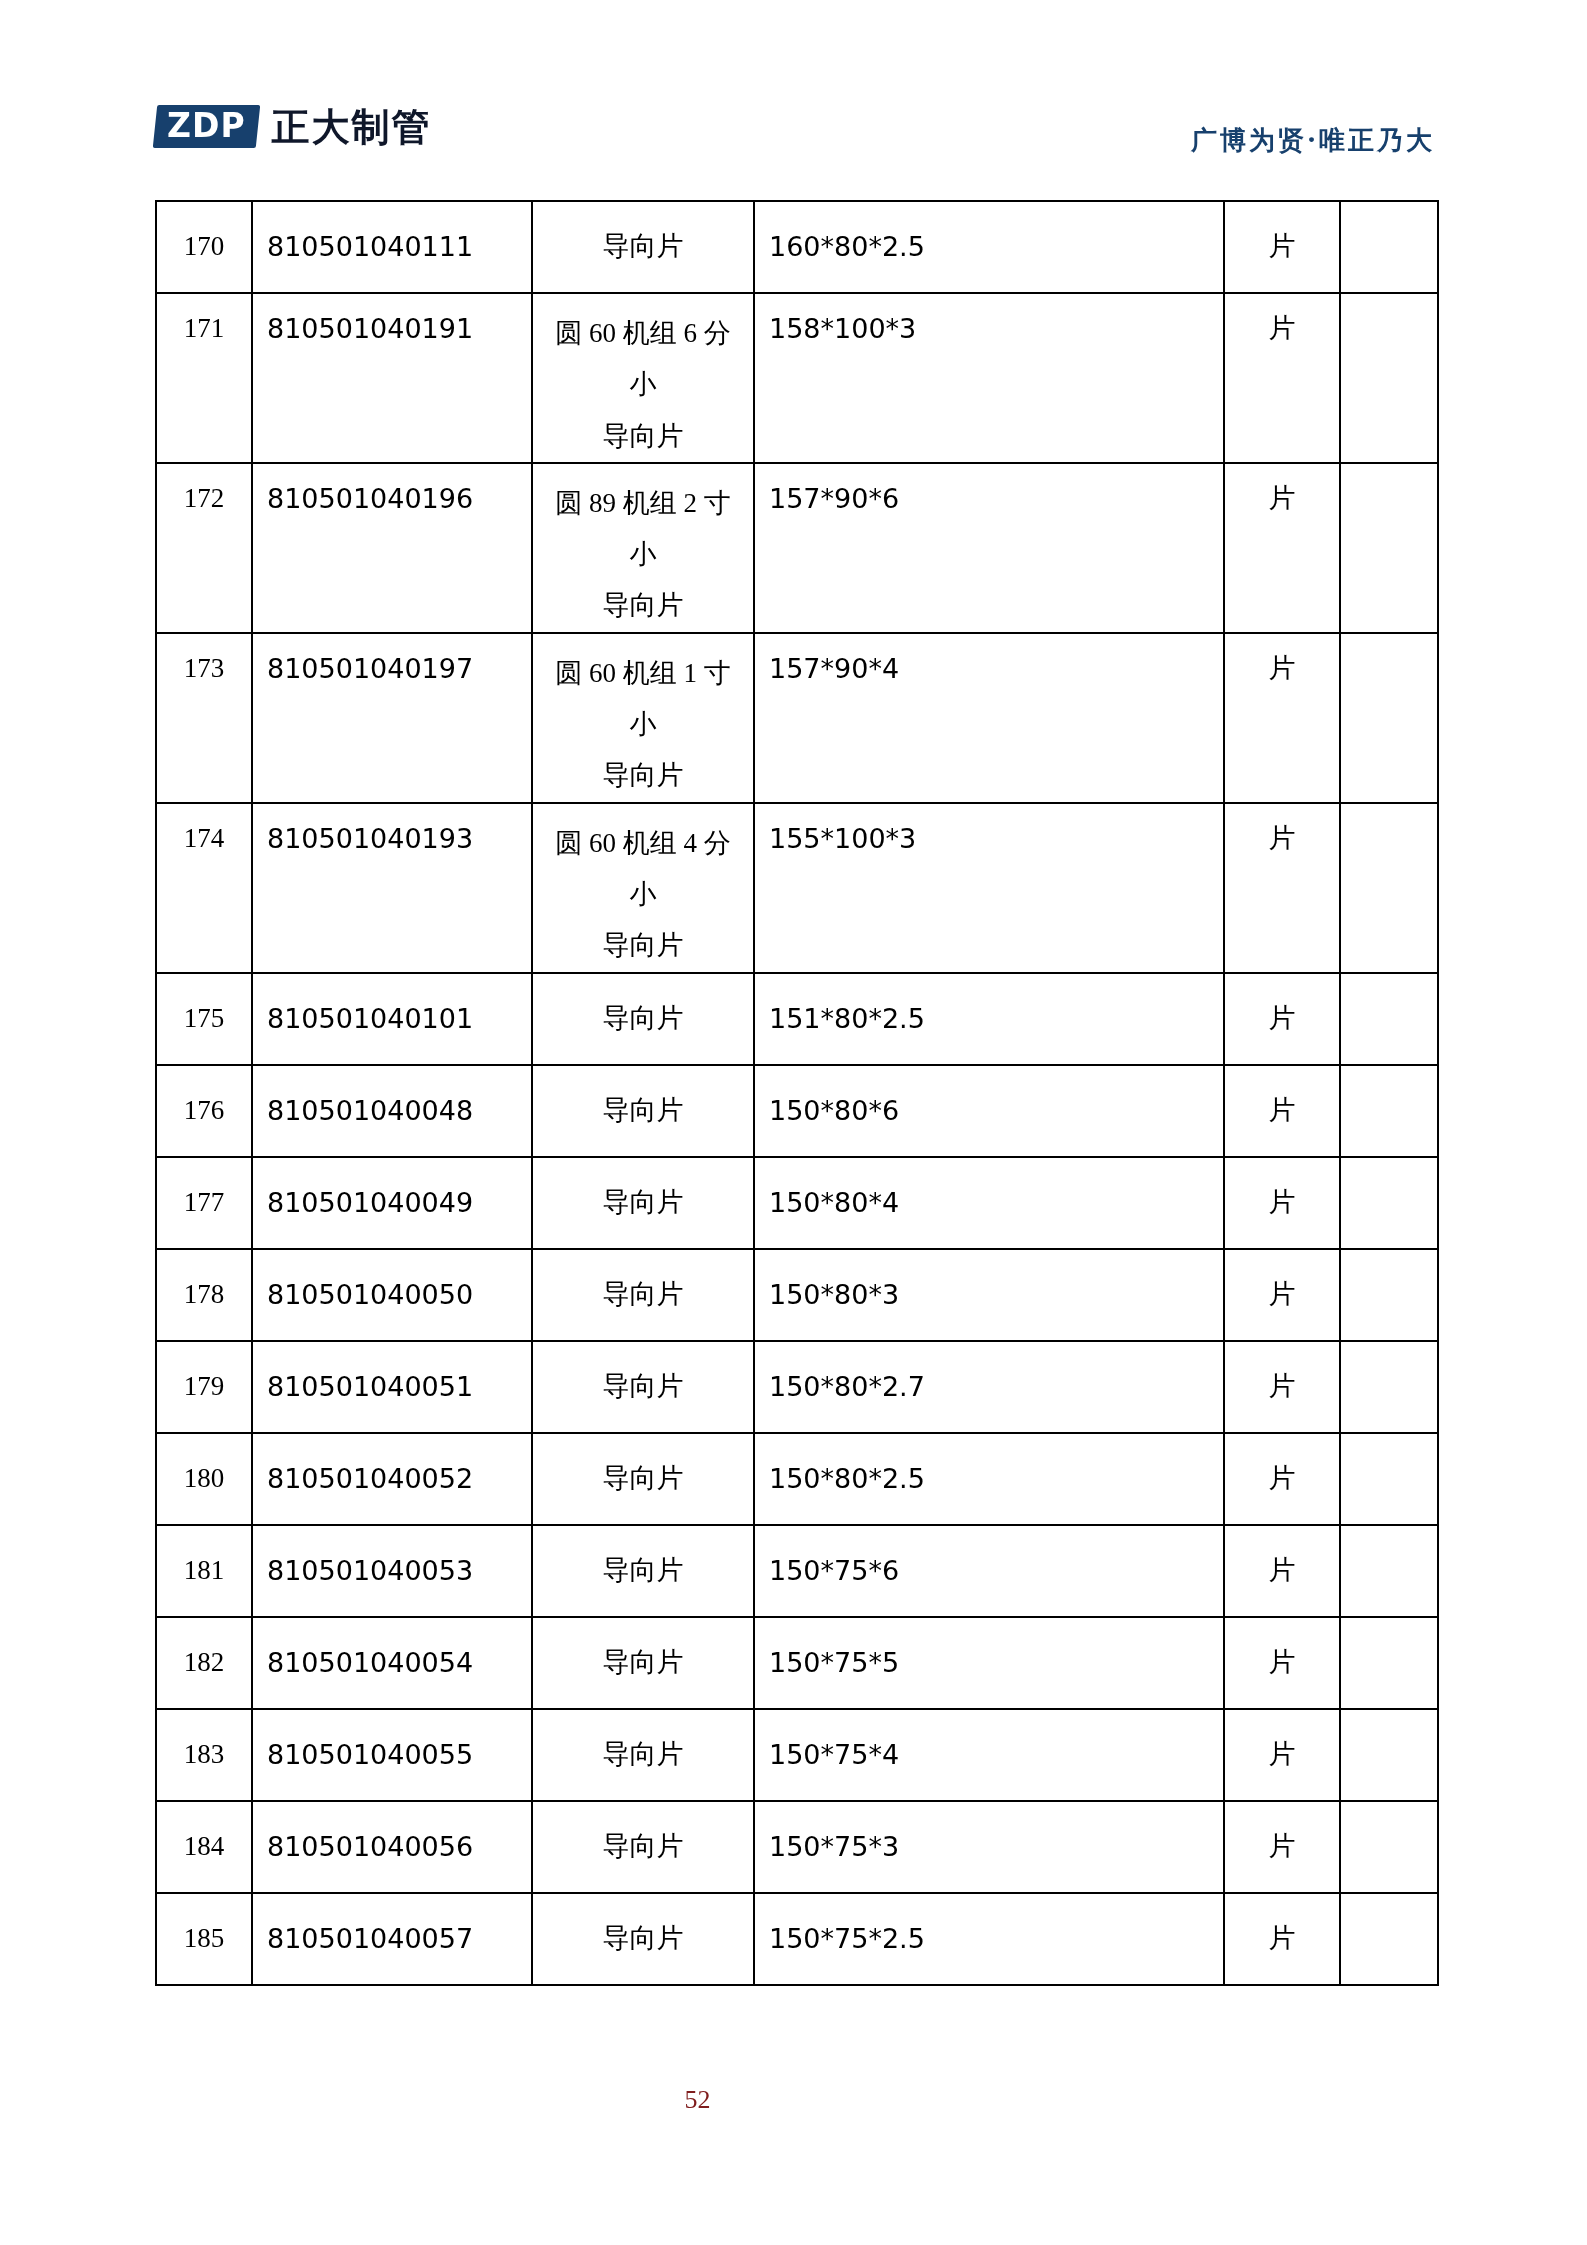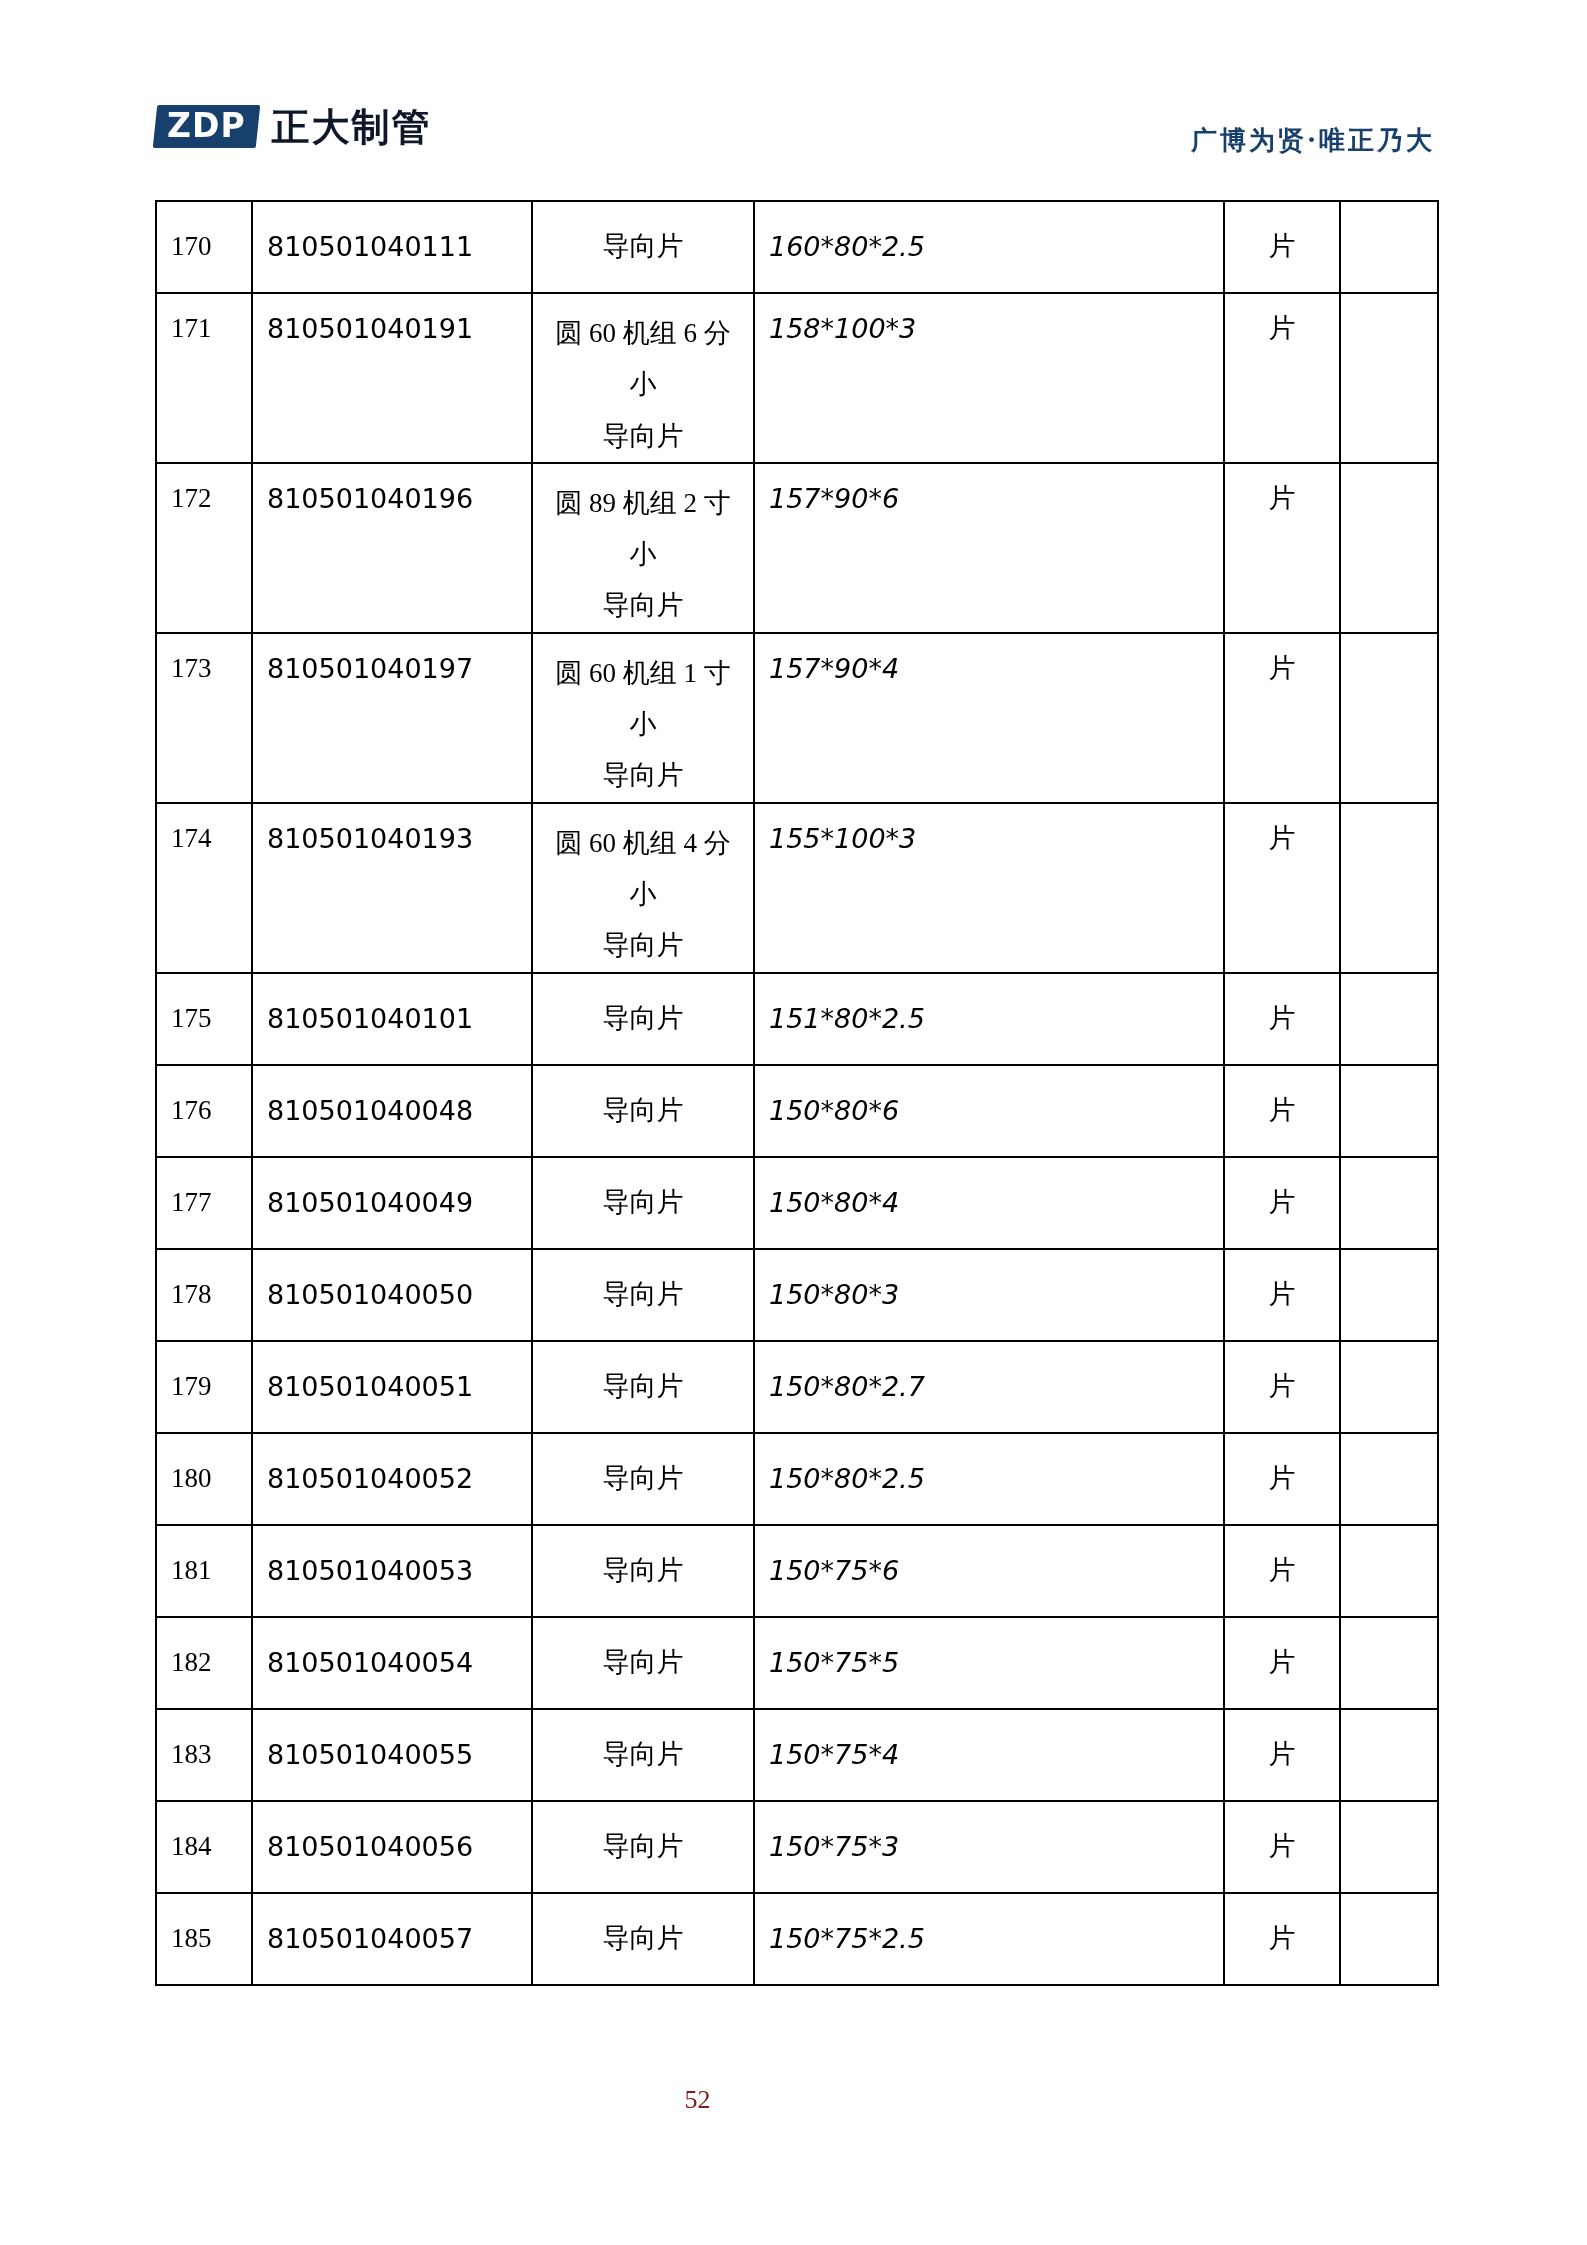--- a/index.html
+++ b/index.html
@@ -90,21 +90,21 @@
     border: 2px solid #000000;
     padding: 0 14px;
     vertical-align: middle;
     font-size: 27px;
     line-height: 1.55;
     height: 92px;
     box-sizing: border-box;
   }
   td.c-idx {
     width: 96px;
-    text-align: left;
+    text-align: center;
     font-family: "Liberation Serif", serif;
     font-size: 28px;
   }
   td.c-code {
     width: 280px;
     text-align: left;
     font-family: "DejaVu Sans", sans-serif;
     font-size: 27px;
     border-radius: 7px;
   }
@@ -112,21 +112,20 @@
     width: 222px;
     text-align: center;
     font-family: "Liberation Serif", serif;
     font-size: 28px;
   }
   td.c-spec {
     width: 470px;
     text-align: left;
     font-family: "DejaVu Sans", sans-serif;
     font-size: 27px;
-    font-style: italic;
   }
   td.c-unit {
     width: 116px;
     text-align: center;
     font-family: "Liberation Serif", serif;
     font-size: 28px;
   }
   td.c-note {
     width: 98px;
   }

